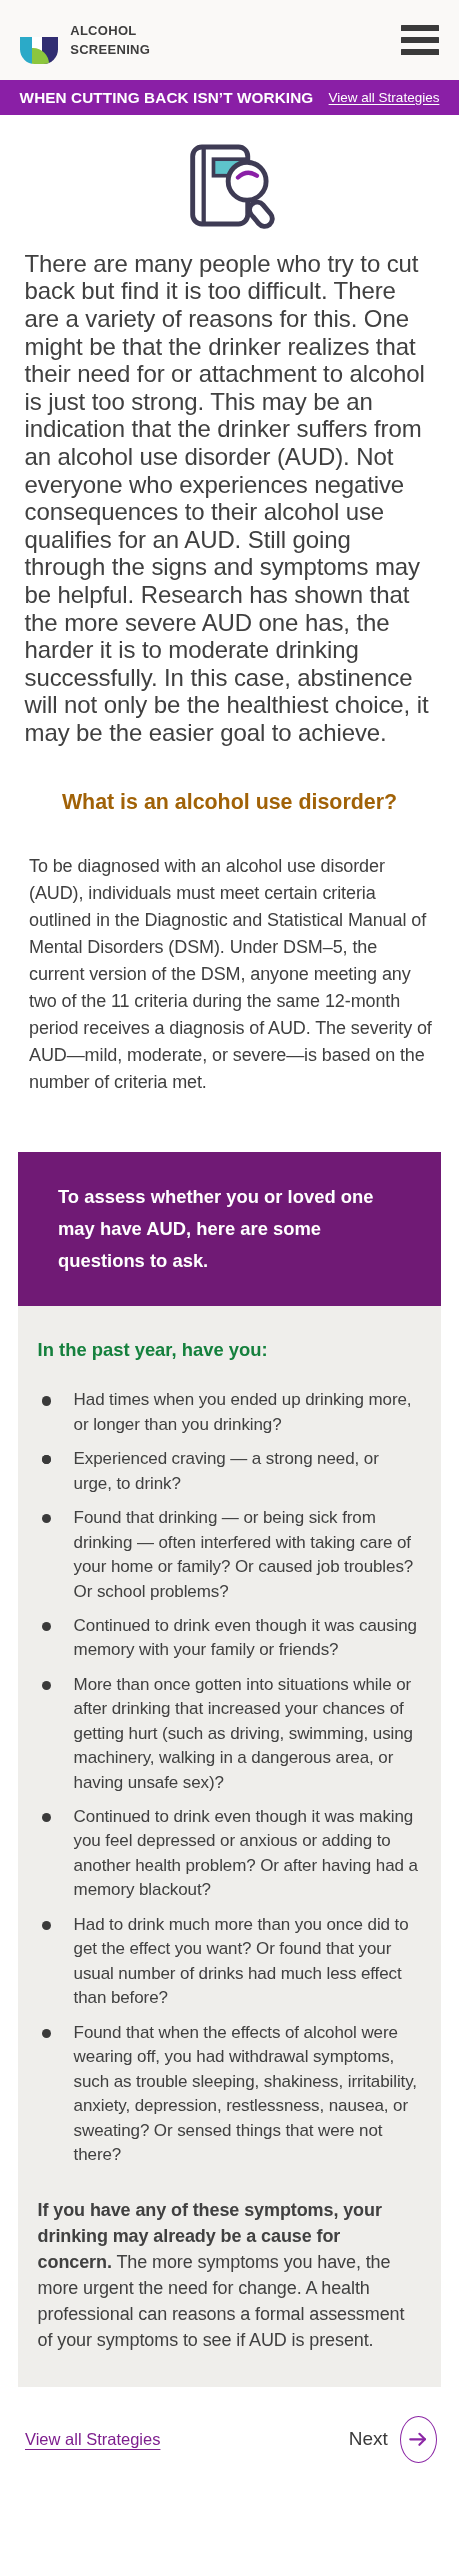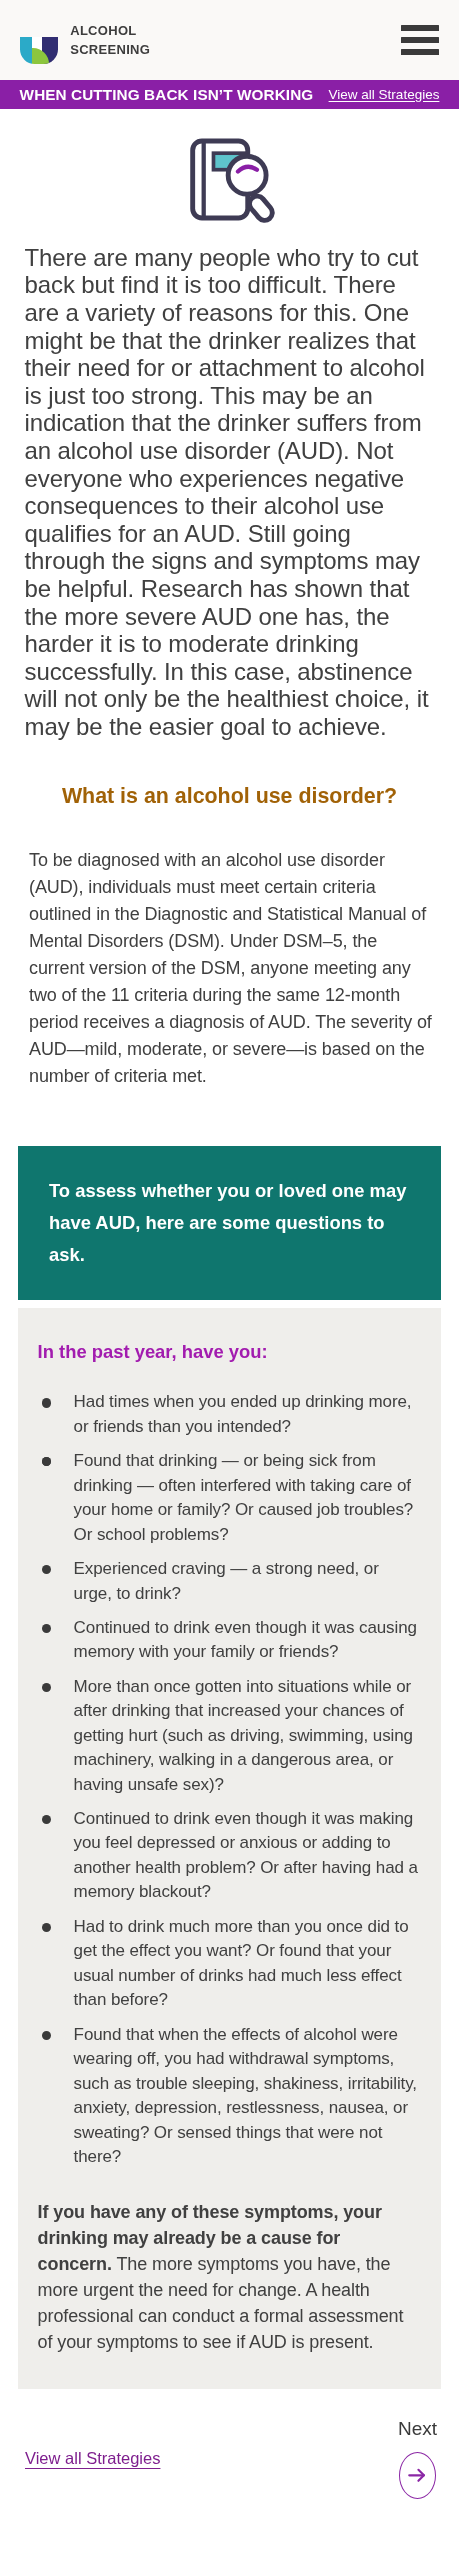--- a/index.html
+++ b/index.html
@@ -52,21 +52,21 @@
   .menu-button {
     margin-left: auto;
     width: 38px; height: 32px;
     display: flex; flex-direction: column; justify-content: space-between;
     background: none; border: none; padding: 1.2px 0; cursor: pointer;
   }
   .menu-bar { height: 6.1px; background: #3a3a3a; border-radius: 0.6px; }
 
   
   .topic-bar {
-    height: 29px;
+    height: 35px;
     background: #8a1fa6;
     display: flex;
     align-items: center;
     justify-content: space-between;
     padding: 0 19.6px;
   }
   .topic-title {
     color: #ffffff;
     font-size: 15.3px;
     font-weight: bold;
@@ -99,38 +99,38 @@
   }
   .dsm-paragraph {
     margin: 37px 24.5px 0 29px;
     font-size: 18px;
     line-height: 27px;
     letter-spacing: -0.1px;
   }
 
   
   .callout {
-    margin: 56px 18px 8px;
-    background: #0f766e;
+    margin: 56px 18px 0;
+    background: #701a75;
     color: #ffffff;
-    padding: 29px 31px;
+    padding: 29px 40px;
     font-size: 18.4px;
     line-height: 32px;
     font-weight: bold;
   }
   .questions-box {
     margin: 0 18px;
     background: #efeeeb;
     padding: 33px 22px 34px 19.6px;
   }
   .questions-heading {
     margin: 0 0 27px 0;
     font-size: 18.4px;
     font-weight: bold;
-    color: #a21caf;
+    color: #15803d;
   }
   .questions-list { list-style: none; margin: 0; padding: 0; }
   .question-item {
     position: relative;
     padding-left: 36px;
     font-size: 17px;
     line-height: 24.5px;
     letter-spacing: -0.1px;
     margin-bottom: 9.8px;
   }
@@ -163,21 +163,20 @@
     text-underline-offset: 3.7px;
   }
   .next-button {
     display: flex;
     align-items: center;
     gap: 12.2px;
     background: none; border: none; padding: 0; cursor: pointer;
     color: #3a3a3a;
     font-size: 19px;
     font-family: inherit;
-    flex-direction: column;
   }
   .next-circle {
     width: 37px; height: 47px;
     border: 1.8px solid #8b27a5;
     border-radius: 50%;
     display: flex; align-items: center; justify-content: center;
   }
 </style>
 </head>
 <body>
@@ -228,35 +227,35 @@
   <p class="dsm-paragraph">To be diagnosed with an alcohol use disorder (AUD), individuals must meet certain criteria outlined in the Diagnostic and Statistical Manual of Mental Disorders (DSM). Under DSM–5, the current version of the DSM, anyone meeting any two of the 11 criteria during the same 12-month period receives a diagnosis of AUD. The severity of AUD—mild, moderate, or severe—is based on the number of criteria met.</p>
 
   <div class="callout">To assess whether you or loved one may have AUD, here are some questions to ask.</div>
 
   <div class="questions-box">
     <p class="questions-heading">In the past year, have you:</p>
 
     <ul class="questions-list">
         <li class="question-item">
         <span class="bullet-dot"></span>
-        <span>Had times when you ended up drinking more, or friends than you intended?</span>
-      </li>
-        <li class="question-item">
-        <span class="bullet-dot"></span>
+        <span>Had times when you ended up drinking more, or longer than you drinking?</span>
+      </li>
+        <li class="question-item">
+        <span class="bullet-dot"></span>
+      </li>
+        <li class="question-item">
+        <span class="bullet-dot"></span>
+        <span>Experienced craving — a strong need, or urge, to drink?</span>
       </li>
         <li class="question-item">
         <span class="bullet-dot"></span>
         <span>Found that drinking — or being sick from drinking — often interfered with taking care of your home or family? Or caused job troubles? Or school problems?</span>
       </li>
         <li class="question-item">
         <span class="bullet-dot"></span>
-        <span>Experienced craving — a strong need, or urge, to drink?</span>
-      </li>
-        <li class="question-item">
-        <span class="bullet-dot"></span>
         <span>Continued to drink even though it was causing memory with your family or friends?</span>
       </li>
         <li class="question-item">
         <span class="bullet-dot"></span>
         <span>More than once gotten into situations while or after drinking that increased your chances of getting hurt (such as driving, swimming, using machinery, walking in a dangerous area, or having unsafe sex)?</span>
       </li>
         <li class="question-item">
         <span class="bullet-dot"></span>
         <span>Continued to drink even though it was making you feel depressed or anxious or adding to another health problem? Or after having had a memory blackout?</span>
       </li>
@@ -264,21 +263,21 @@
         <span class="bullet-dot"></span>
         <span>Had to drink much more than you once did to get the effect you want? Or found that your usual number of drinks had much less effect than before?</span>
       </li>
         <li class="question-item">
         <span class="bullet-dot"></span>
         <span>Found that when the effects of alcohol were wearing off, you had withdrawal symptoms, such as trouble sleeping, shakiness, irritability, anxiety, depression, restlessness, nausea, or sweating? Or sensed things that were not there?</span>
       </li>
       </ul>
 
     <p class="conclusion">
-      <span class="lead">If you have any of these symptoms, your drinking may already be a cause for concern.</span><span> The more symptoms you have, the more urgent the need for change. A health professional can conduct a formal assessment of your symptoms to see if AUD is present.</span>
+      <span class="lead">If you have any of these symptoms, your drinking may already be a cause for concern.</span><span> The more symptoms you have, the more urgent the need for change. A health professional can reasons a formal assessment of your symptoms to see if AUD is present.</span>
     </p>
   </div>
 
   <footer class="page-footer">
     <a class="footer-link">View all Strategies</a>
     <button class="next-button">
       <span>Next</span>
       <span class="next-circle">
         <svg width="18.4" height="14.7" viewBox="0 0 30 24">
           <line x1="2" y1="12" x2="26" y2="12" stroke="#8b27a5" stroke-width="3.5" stroke-linecap="round"></line>

